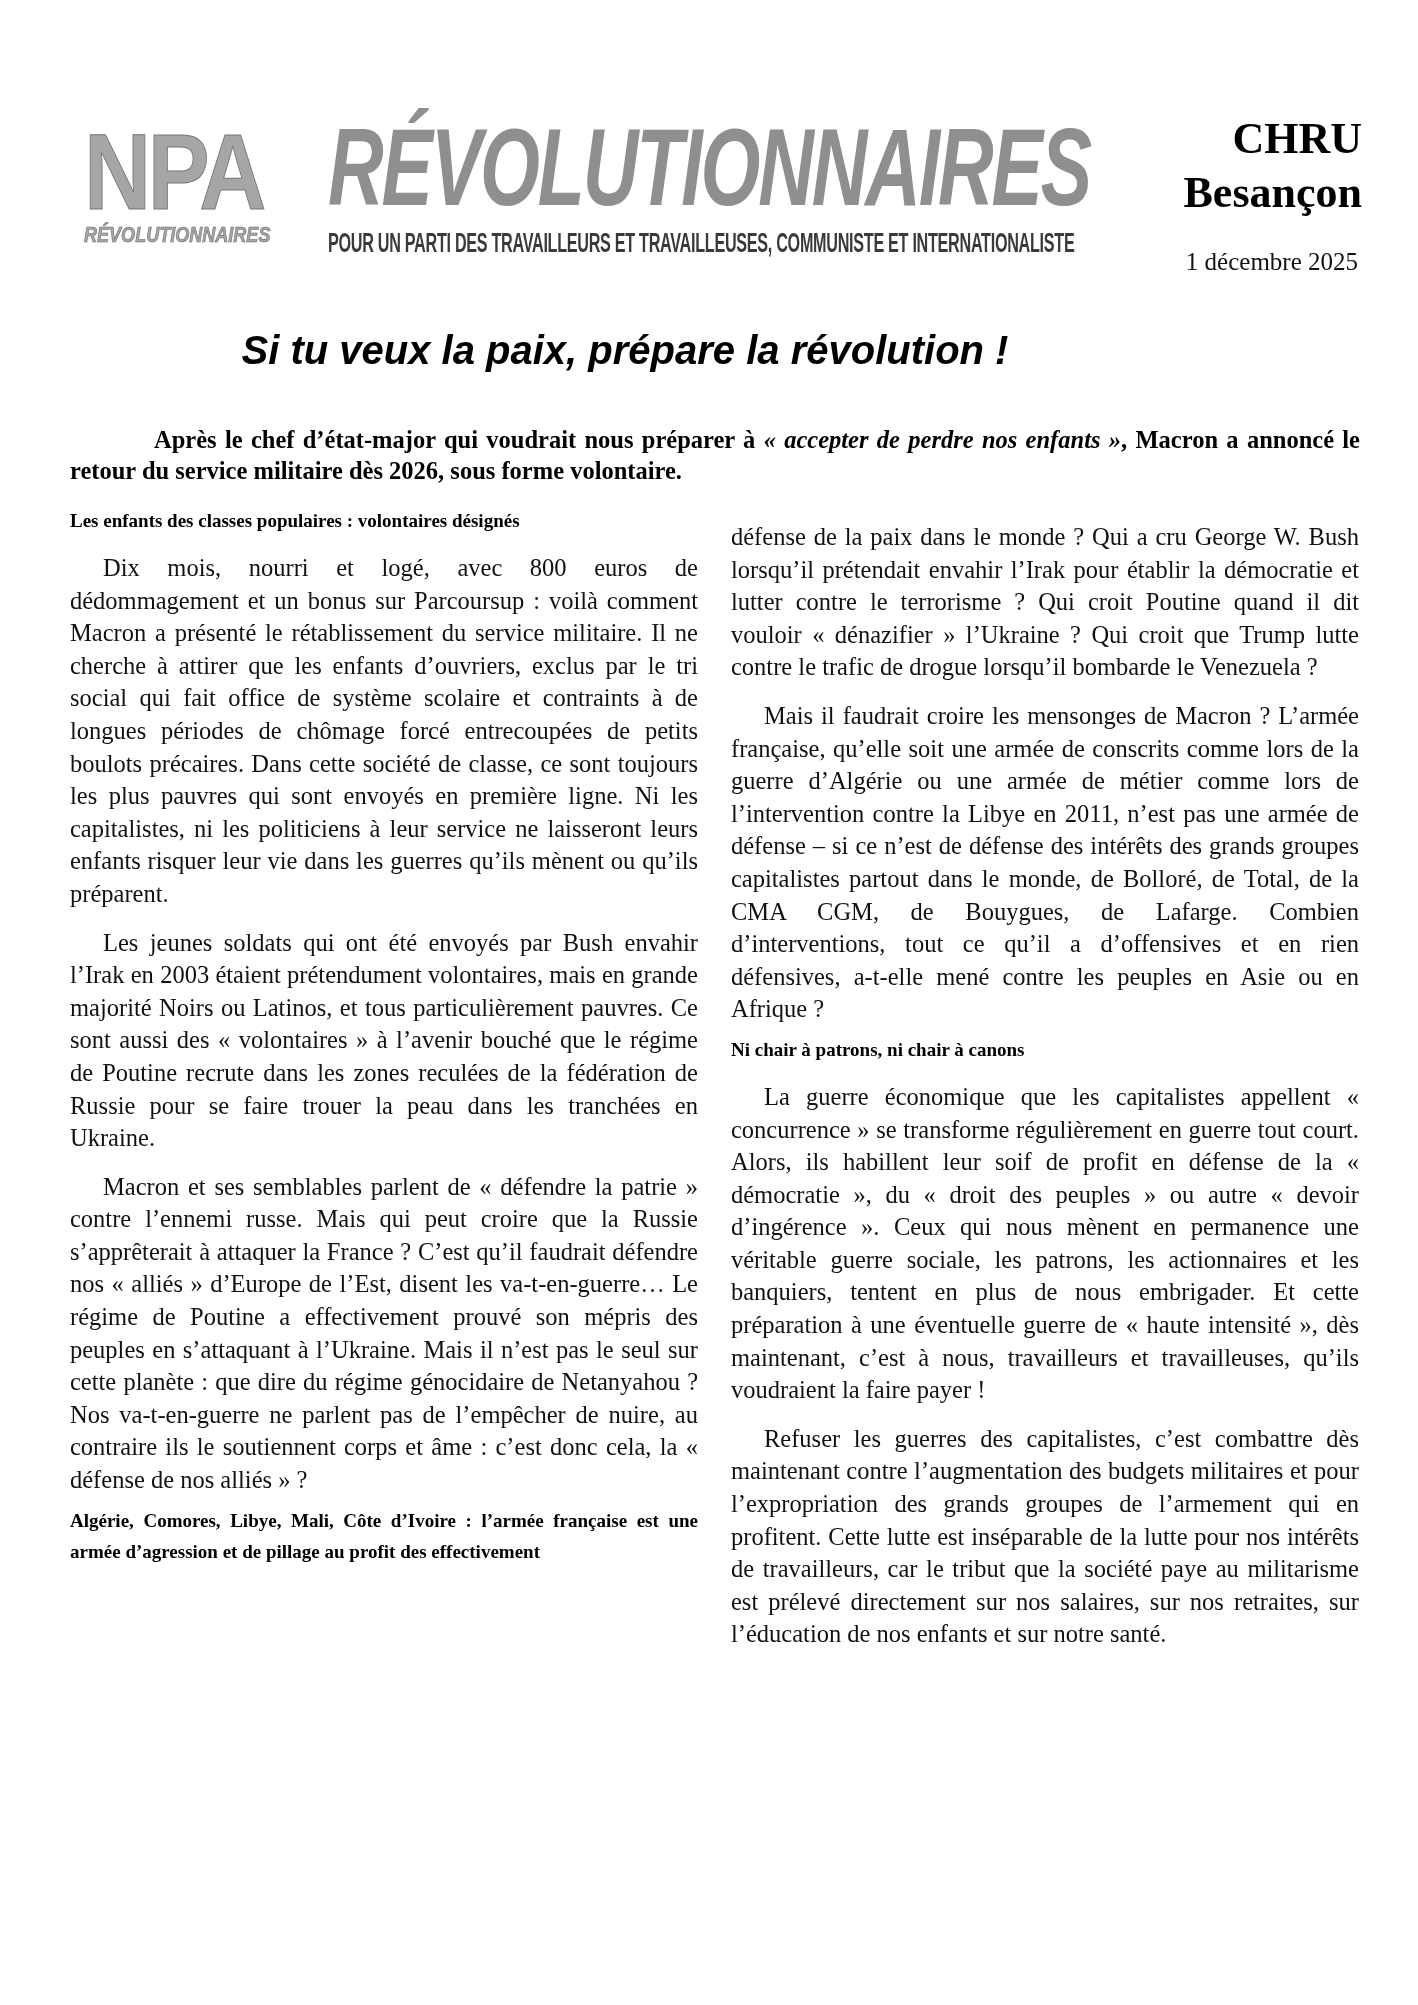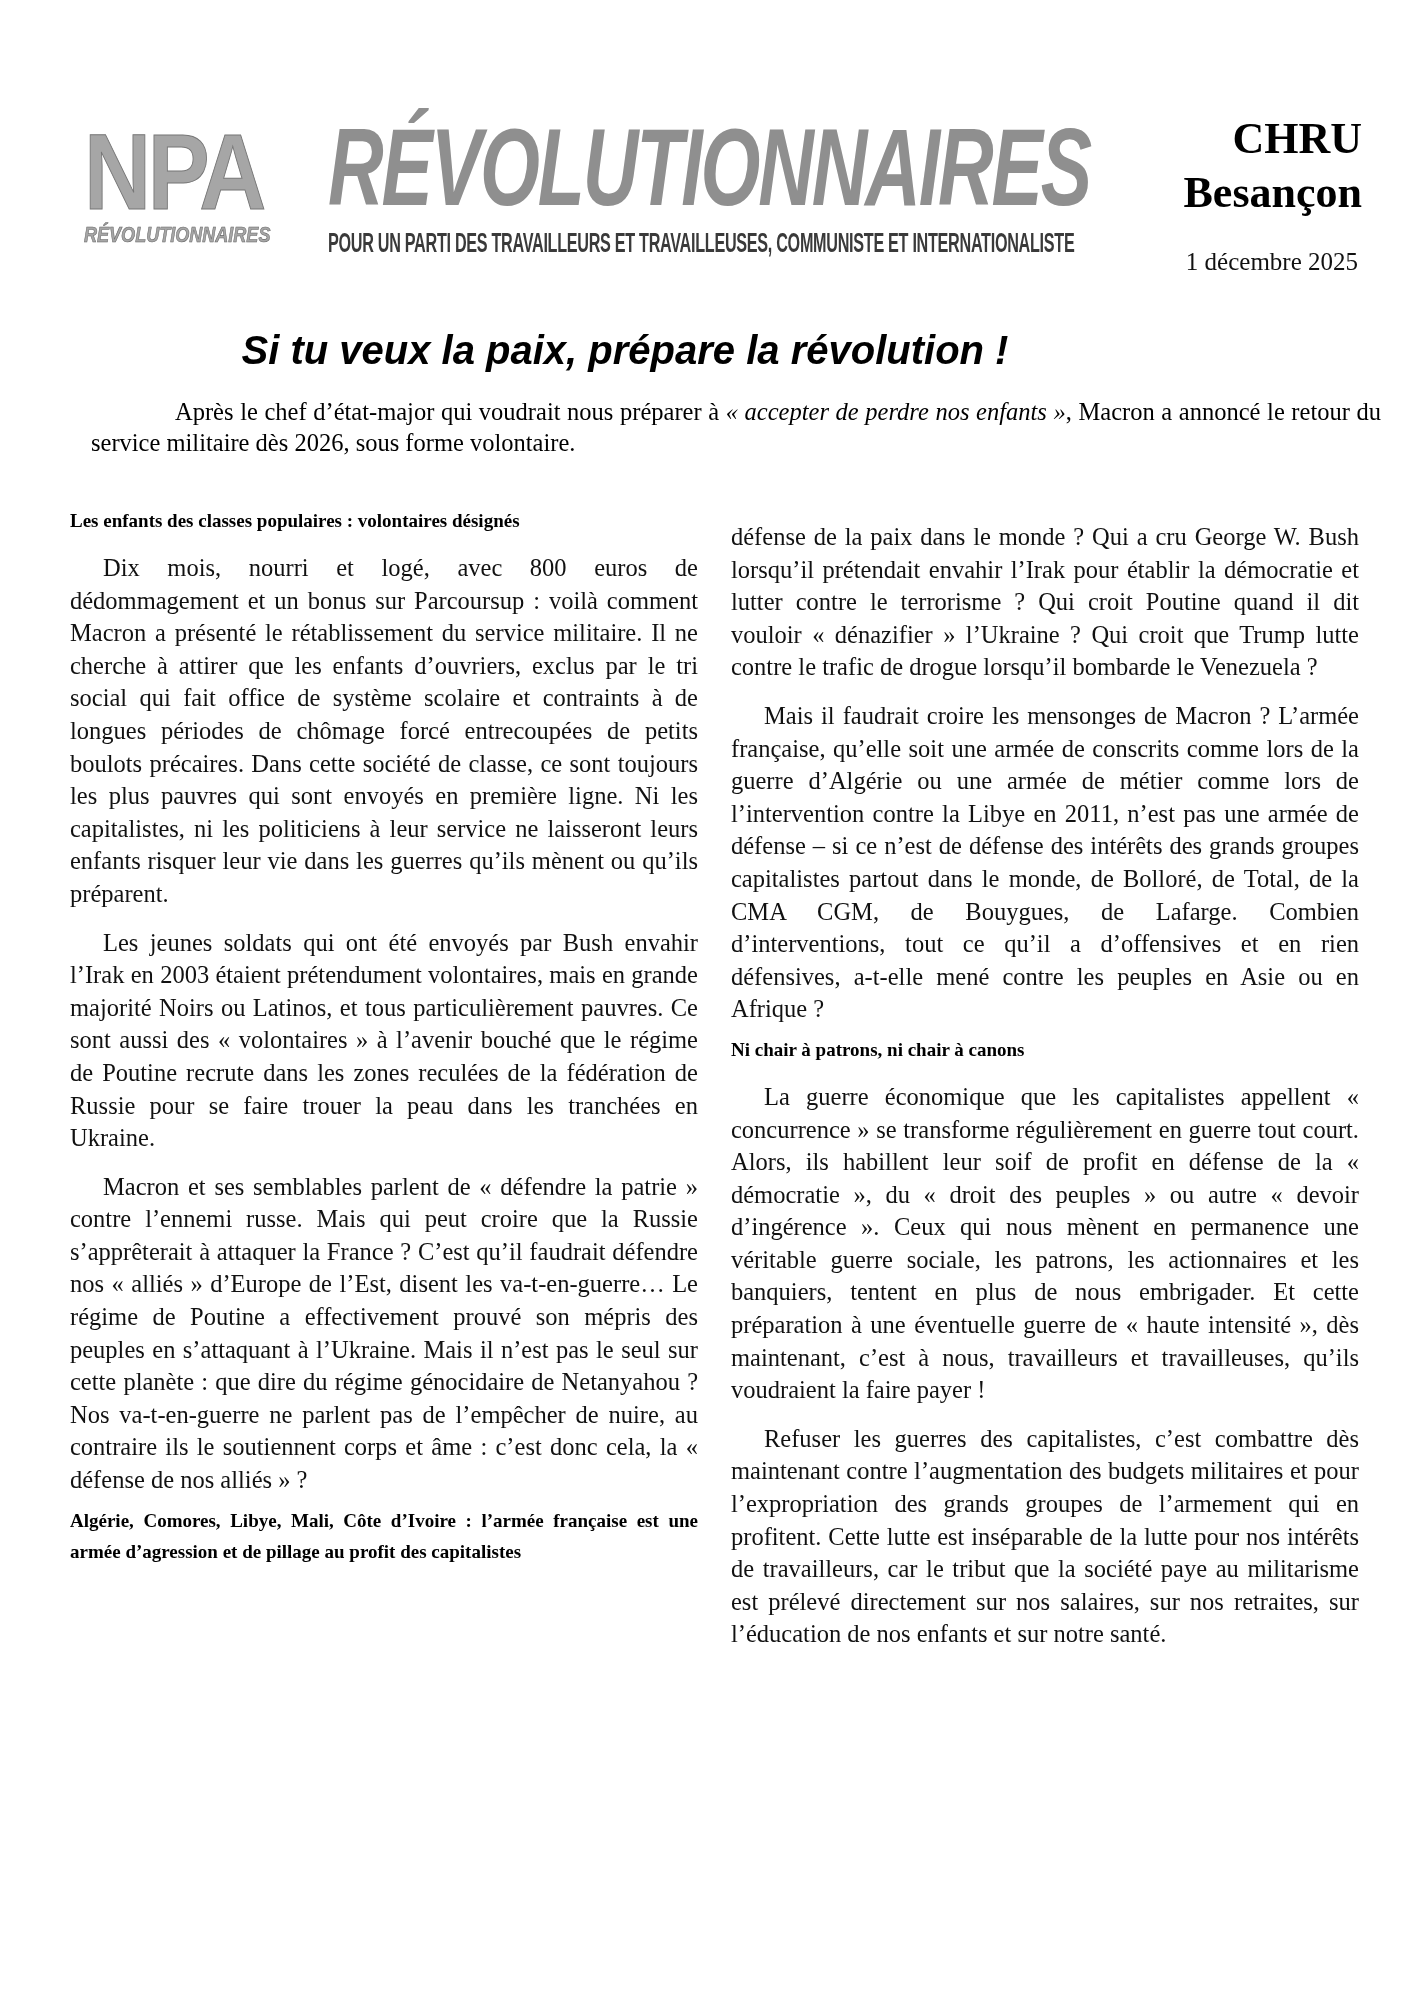--- a/index.html
+++ b/index.html
@@ -4,21 +4,21 @@
 <style>
   html, body { margin: 0; padding: 0; background: #ffffff; }
   body { width: 1418px; height: 2005px; position: relative; overflow: hidden; color: #111; }
   .logo-npa { position: absolute; left: 84px; top: 118px; font-family: "Liberation Sans", sans-serif; font-weight: 700; font-size: 108px; line-height: 1; color: #a6a6a6; letter-spacing: -4px; transform: scaleX(0.86); transform-origin: left top; -webkit-text-stroke: 1px #777; }
   .logo-npa-sub { position: absolute; left: 84px; top: 222px; font-family: "Liberation Sans", sans-serif; font-style: italic; font-weight: 700; font-size: 22px; color: #a6a6a6; letter-spacing: 0px; transform: scaleX(0.82); transform-origin: left top; -webkit-text-stroke: 0.6px #666; }
   .logo-main { position: absolute; left: 328px; top: 112px; font-family: "Liberation Sans", sans-serif; font-style: italic; font-weight: 700; font-size: 110px; line-height: 1; color: #8f8f8f; letter-spacing: -3px; transform: scaleX(0.70); transform-origin: left top; white-space: nowrap; }
   .logo-tagline { position: absolute; left: 328px; top: 228px; font-family: "Liberation Sans", sans-serif; font-weight: 700; font-size: 27px; color: #3a3a3a; white-space: nowrap; transform: scaleX(0.60); transform-origin: left top; letter-spacing: -0.5px; }
   .site { position: absolute; right: 56px; top: 112px; text-align: right; font-family: "Liberation Serif", serif; font-weight: 700; font-size: 44px; line-height: 54px; color: #000; }
   .date { position: absolute; right: 60px; top: 248px; font-family: "Liberation Serif", serif; font-size: 25px; color: #111; }
   .headline { position: absolute; left: 0; width: 1250px; top: 328px; text-align: center; font-family: "Liberation Sans", sans-serif; font-style: italic; font-weight: 700; font-size: 40px; color: #000; }
-  .intro { position: absolute; left: 70px; width: 1290px; top: 396px; font-family: "Liberation Serif", serif; font-weight: 400; font-size: 24.5px; line-height: 31px; text-align: justify; text-indent: 84px; color: #000; margin-left: 21px; }
+  .intro { position: absolute; left: 70px; width: 1290px; top: 424px; font-family: "Liberation Serif", serif; font-weight: 700; font-size: 24.5px; line-height: 31px; text-align: justify; text-indent: 84px; color: #000; }
   .intro em { font-style: italic; }
   .col { position: absolute; top: 505px; width: 628px; font-family: "Liberation Serif", serif; font-size: 24.5px; line-height: 32.6px; color: #111; text-align: justify; }
   .col-left { left: 70px; }
   .col-right { left: 731px; }
   .col p { margin: 16px 0 8px 0; text-indent: 33px; }
   .col p.noindent { text-indent: 0; }
   .col h3 { margin: 0 0 4px 0; font-size: 19px; font-weight: 700; line-height: 31px; color: #000; text-align: justify; }
   .col p.closing { font-weight: 700; color: #000; margin-top: 16px; }
 </style>
 </head>
@@ -38,21 +38,21 @@
 
 <div class="headline">Si tu veux la paix, prépare la révolution !</div>
 
 <div class="intro"><span>Après le chef d’état-major qui voudrait nous préparer à </span><em>« accepter de perdre nos enfants »</em><span>, Macron a annoncé le retour du service militaire dès 2026, sous forme volontaire.</span></div>
 
 <div class="col col-left">
   <h3>Les enfants des classes populaires : volontaires désignés</h3>
   <p>Dix mois, nourri et logé, avec 800 euros de dédommagement et un bonus sur Parcoursup : voilà comment Macron a présenté le rétablissement du service militaire. Il ne cherche à attirer que les enfants d’ouvriers, exclus par le tri social qui fait office de système scolaire et contraints à de longues périodes de chômage forcé entrecoupées de petits boulots précaires. Dans cette société de classe, ce sont toujours les plus pauvres qui sont envoyés en première ligne. Ni les capitalistes, ni les politiciens à leur service ne laisseront leurs enfants risquer leur vie dans les guerres qu’ils mènent ou qu’ils préparent.</p>
   <p>Les jeunes soldats qui ont été envoyés par Bush envahir l’Irak en 2003 étaient prétendument volontaires, mais en grande majorité Noirs ou Latinos, et tous particulièrement pauvres. Ce sont aussi des « volontaires » à l’avenir bouché que le régime de Poutine recrute dans les zones reculées de la fédération de Russie pour se faire trouer la peau dans les tranchées en Ukraine.</p>
   <p>Macron et ses semblables parlent de « défendre la patrie » contre l’ennemi russe. Mais qui peut croire que la Russie s’apprêterait à attaquer la France ? C’est qu’il faudrait défendre nos « alliés » d’Europe de l’Est, disent les va-t-en-guerre… Le régime de Poutine a effectivement prouvé son mépris des peuples en s’attaquant à l’Ukraine. Mais il n’est pas le seul sur cette planète : que dire du régime génocidaire de Netanyahou ? Nos va-t-en-guerre ne parlent pas de l’empêcher de nuire, au contraire ils le soutiennent corps et âme : c’est donc cela, la « défense de nos alliés » ?</p>
-  <h3>Algérie, Comores, Libye, Mali, Côte d’Ivoire : l’armée française est une armée d’agression et de pillage au profit des capitalistes</h3>
+  <h3>Algérie, Comores, Libye, Mali, Côte d’Ivoire : l’armée française est une armée d’agression et de pillage au profit des effectivement</h3>
 </div>
 
 <div class="col col-right">
   <p class="noindent">défense de la paix dans le monde ? Qui a cru George W. Bush lorsqu’il prétendait envahir l’Irak pour établir la démocratie et lutter contre le terrorisme ? Qui croit Poutine quand il dit vouloir « dénazifier » l’Ukraine ? Qui croit que Trump lutte contre le trafic de drogue lorsqu’il bombarde le Venezuela ?</p>
   <p>Mais il faudrait croire les mensonges de Macron ? L’armée française, qu’elle soit une armée de conscrits comme lors de la guerre d’Algérie ou une armée de métier comme lors de l’intervention contre la Libye en 2011, n’est pas une armée de défense – si ce n’est de défense des intérêts des grands groupes capitalistes partout dans le monde, de Bolloré, de Total, de la CMA CGM, de Bouygues, de Lafarge. Combien d’interventions, tout ce qu’il a d’offensives et en rien défensives, a-t-elle mené contre les peuples en Asie ou en Afrique ?</p>
   <h3>Ni chair à patrons, ni chair à canons</h3>
   <p>La guerre économique que les capitalistes appellent « concurrence » se transforme régulièrement en guerre tout court. Alors, ils habillent leur soif de profit en défense de la « démocratie », du « droit des peuples » ou autre « devoir d’ingérence ». Ceux qui nous mènent en permanence une véritable guerre sociale, les patrons, les actionnaires et les banquiers, tentent en plus de nous embrigader. Et cette préparation à une éventuelle guerre de « haute intensité », dès maintenant, c’est à nous, travailleurs et travailleuses, qu’ils voudraient la faire payer !</p>
   <p>Refuser les guerres des capitalistes, c’est combattre dès maintenant contre l’augmentation des budgets militaires et pour l’expropriation des grands groupes de l’armement qui en profitent. Cette lutte est inséparable de la lutte pour nos intérêts de travailleurs, car le tribut que la société paye au militarisme est prélevé directement sur nos salaires, sur nos retraites, sur l’éducation de nos enfants et sur notre santé.</p>
 </div>
 

